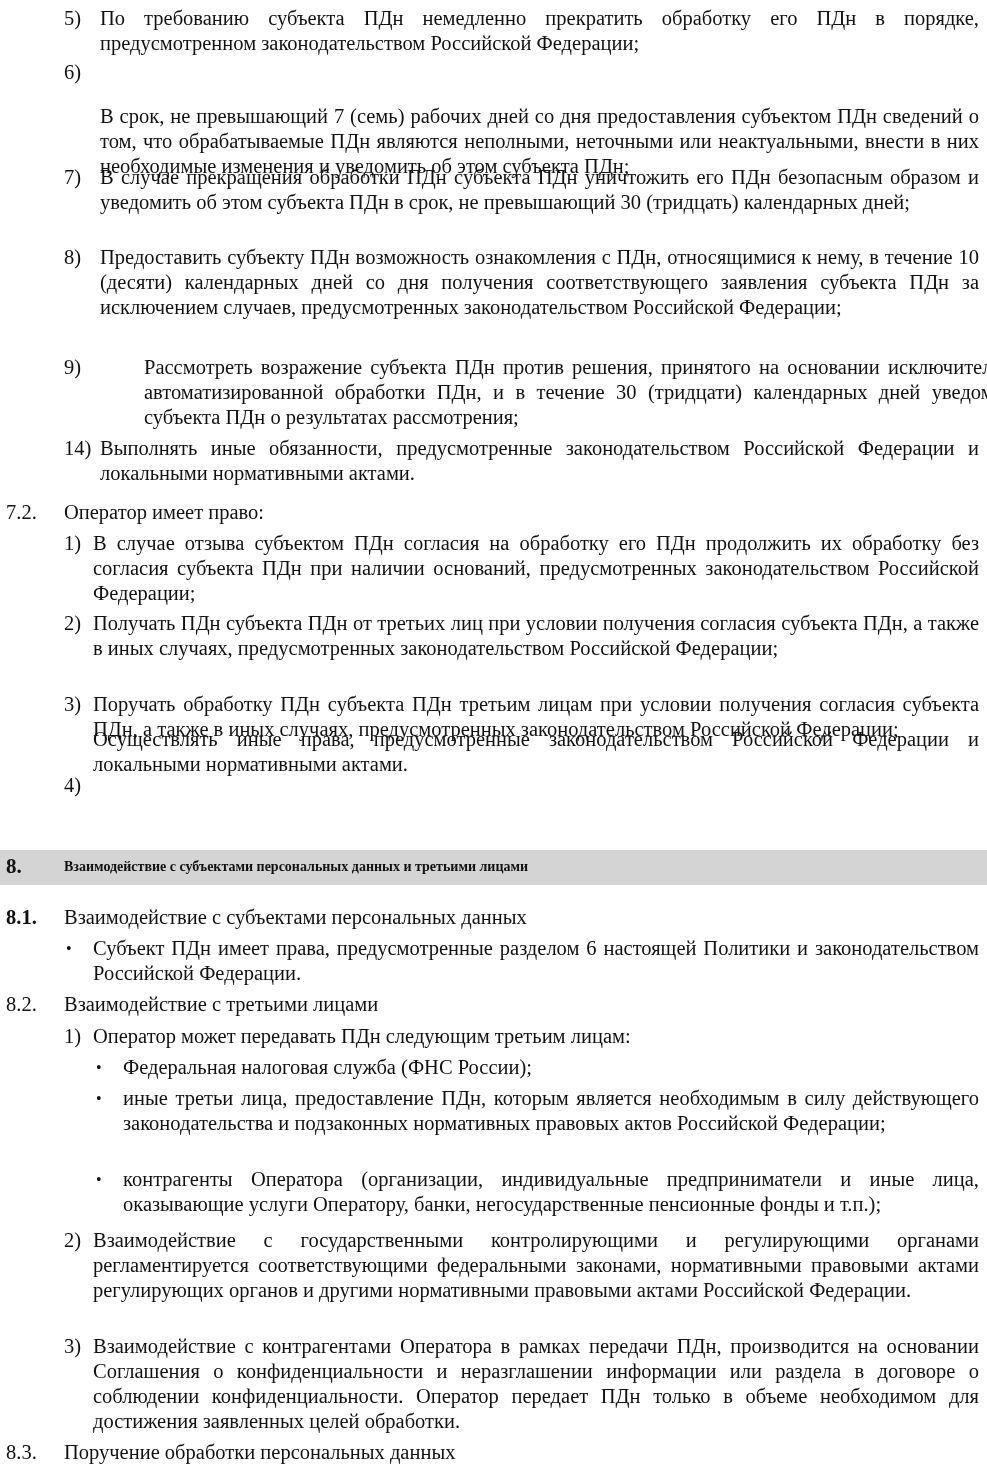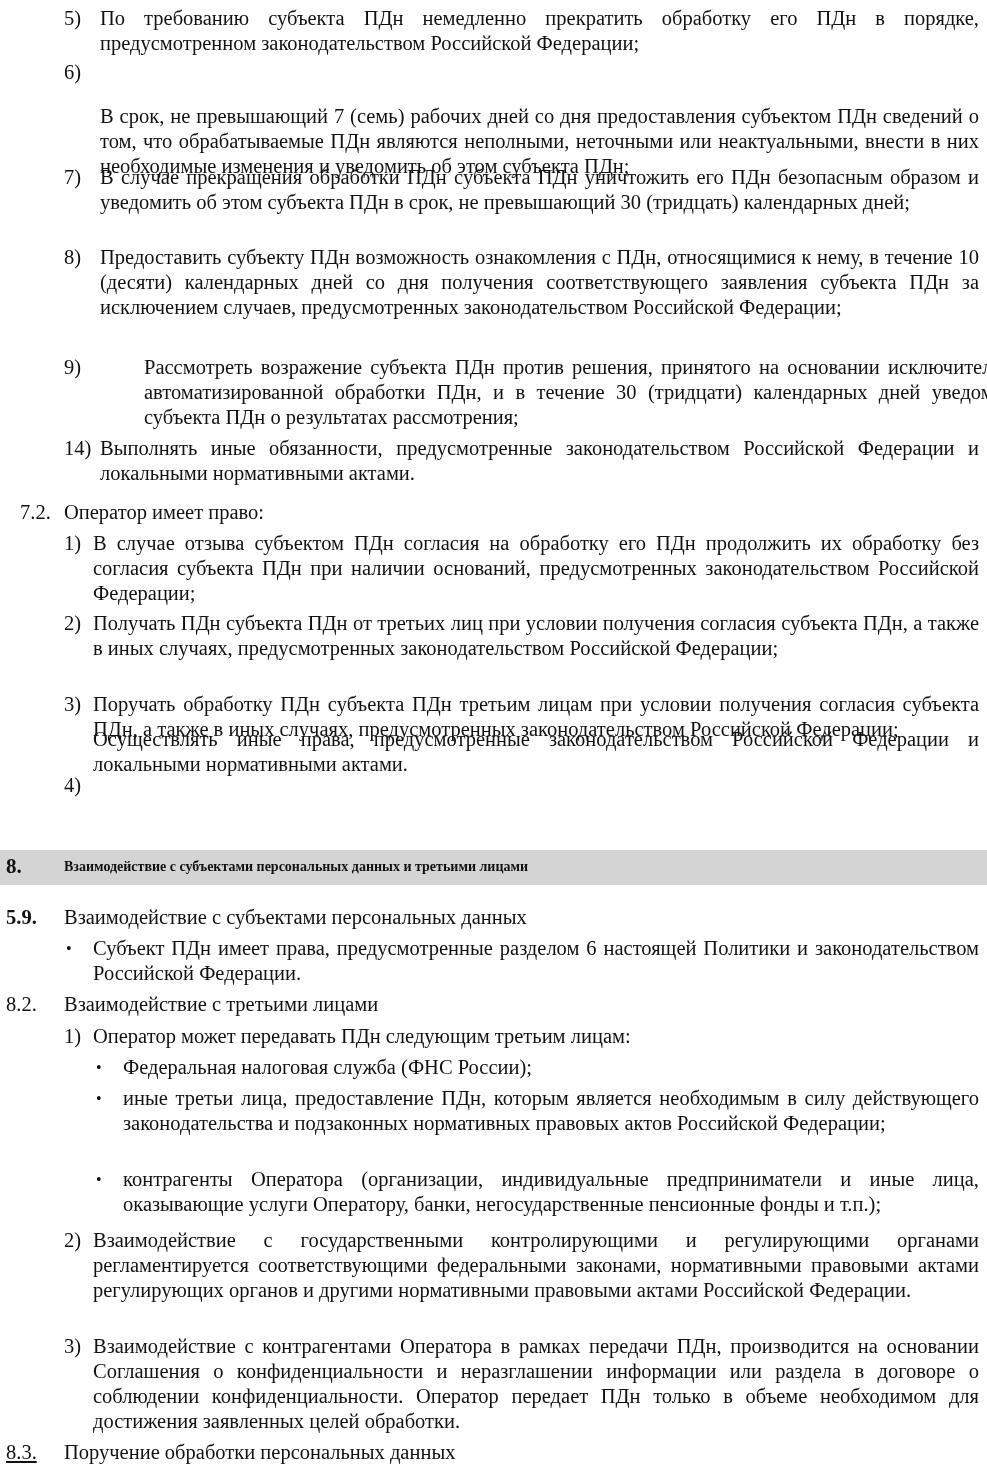--- a/index.html
+++ b/index.html
@@ -35,21 +35,21 @@
 <div>
   <span class="num" style="left:64px;top:355px;">9)</span>
   <span class="item" style="left:100px;top:355px;width:879px;margin-left:44px;">Рассмотреть возражение субъекта ПДн против решения, принятого на основании исключительно автоматизированной обработки ПДн, и в течение 30 (тридцати) календарных дней уведомить субъекта ПДн о результатах рассмотрения;</span>
 </div>
 <div>
   <span class="num" style="left:64px;top:436px;">14)</span>
   <span class="item" style="left:100px;top:436px;width:879px;">Выполнять иные обязанности, предусмотренные законодательством Российской Федерации и локальными нормативными актами.</span>
 </div>
 
 <div>
-  <span class="num" style="left:20px;top:500px;">7.2.</span>
+  <span class="num" style="left:6px;top:500px;">7.2.</span>
   <span class="num" style="left:64px;top:500px;">Оператор имеет право:</span>
 </div>
 <div>
   <span class="num" style="left:64px;top:531px;">1)</span>
   <span class="item" style="left:93px;top:531px;width:886px;">В случае отзыва субъектом ПДн согласия на обработку его ПДн продолжить их обработку без согласия субъекта ПДн при наличии оснований, предусмотренных законодательством Российской Федерации;</span>
 </div>
 <div>
   <span class="num" style="left:64px;top:611px;">2)</span>
   <span class="item" style="left:93px;top:611px;width:886px;">Получать ПДн субъекта ПДн от третьих лиц при условии получения согласия субъекта ПДн, а также в иных случаях, предусмотренных законодательством Российской Федерации;</span>
 </div>
@@ -60,21 +60,21 @@
 <div>
   <span class="num" style="left:64px;top:773px;">4)</span>
   <span class="item" style="left:93px;top:727px;width:886px;">Осуществлять иные права, предусмотренные законодательством Российской Федерации и локальными нормативными актами.</span>
 </div>
 
 <div class="heading-bar"></div>
 <span class="heading-num">8.</span>
 <span class="heading-txt">Взаимодействие с субъектами персональных данных и третьими лицами</span>
 
 <div>
-  <span class="num bold" style="left:6px;top:905px;">5.9.</span>
+  <span class="num bold" style="left:6px;top:905px;">8.1.</span>
   <span class="num" style="left:64px;top:905px;">Взаимодействие с субъектами персональных данных</span>
 </div>
 <div>
   <span class="bullet" style="left:66px;top:936px;">•</span>
   <span class="item" style="left:93px;top:936px;width:886px;">Субъект ПДн имеет права, предусмотренные разделом 6 настоящей Политики и законодательством Российской Федерации.</span>
 </div>
 
 <div>
   <span class="num" style="left:6px;top:992px;font-family:Liberation Serif, serif;">8.2.</span>
   <span class="num" style="left:64px;top:992px;">Взаимодействие с третьими лицами</span>
@@ -98,15 +98,15 @@
 <div>
   <span class="num" style="left:64px;top:1228px;">2)</span>
   <span class="item" style="left:93px;top:1228px;width:886px;">Взаимодействие с государственными контролирующими и регулирующими органами регламентируется соответствующими федеральными законами, нормативными правовыми актами регулирующих органов и другими нормативными правовыми актами Российской Федерации.</span>
 </div>
 <div>
   <span class="num" style="left:64px;top:1334px;">3)</span>
   <span class="item" style="left:93px;top:1334px;width:886px;">Взаимодействие с контрагентами Оператора в рамках передачи ПДн, производится на основании Соглашения о конфиденциальности и неразглашении информации или раздела в договоре о соблюдении конфиденциальности. Оператор передает ПДн только в объеме необходимом для достижения заявленных целей обработки.</span>
 </div>
 
 <div>
-  <span class="num" style="left:6px;top:1440px;text-decoration:underline;">8.3.</span>
+  <span class="num" style="left:6px;top:1440px;">8.3.</span>
   <span class="num" style="left:64px;top:1440px;">Поручение обработки персональных данных</span>
 </div>
 
 </body></html>

